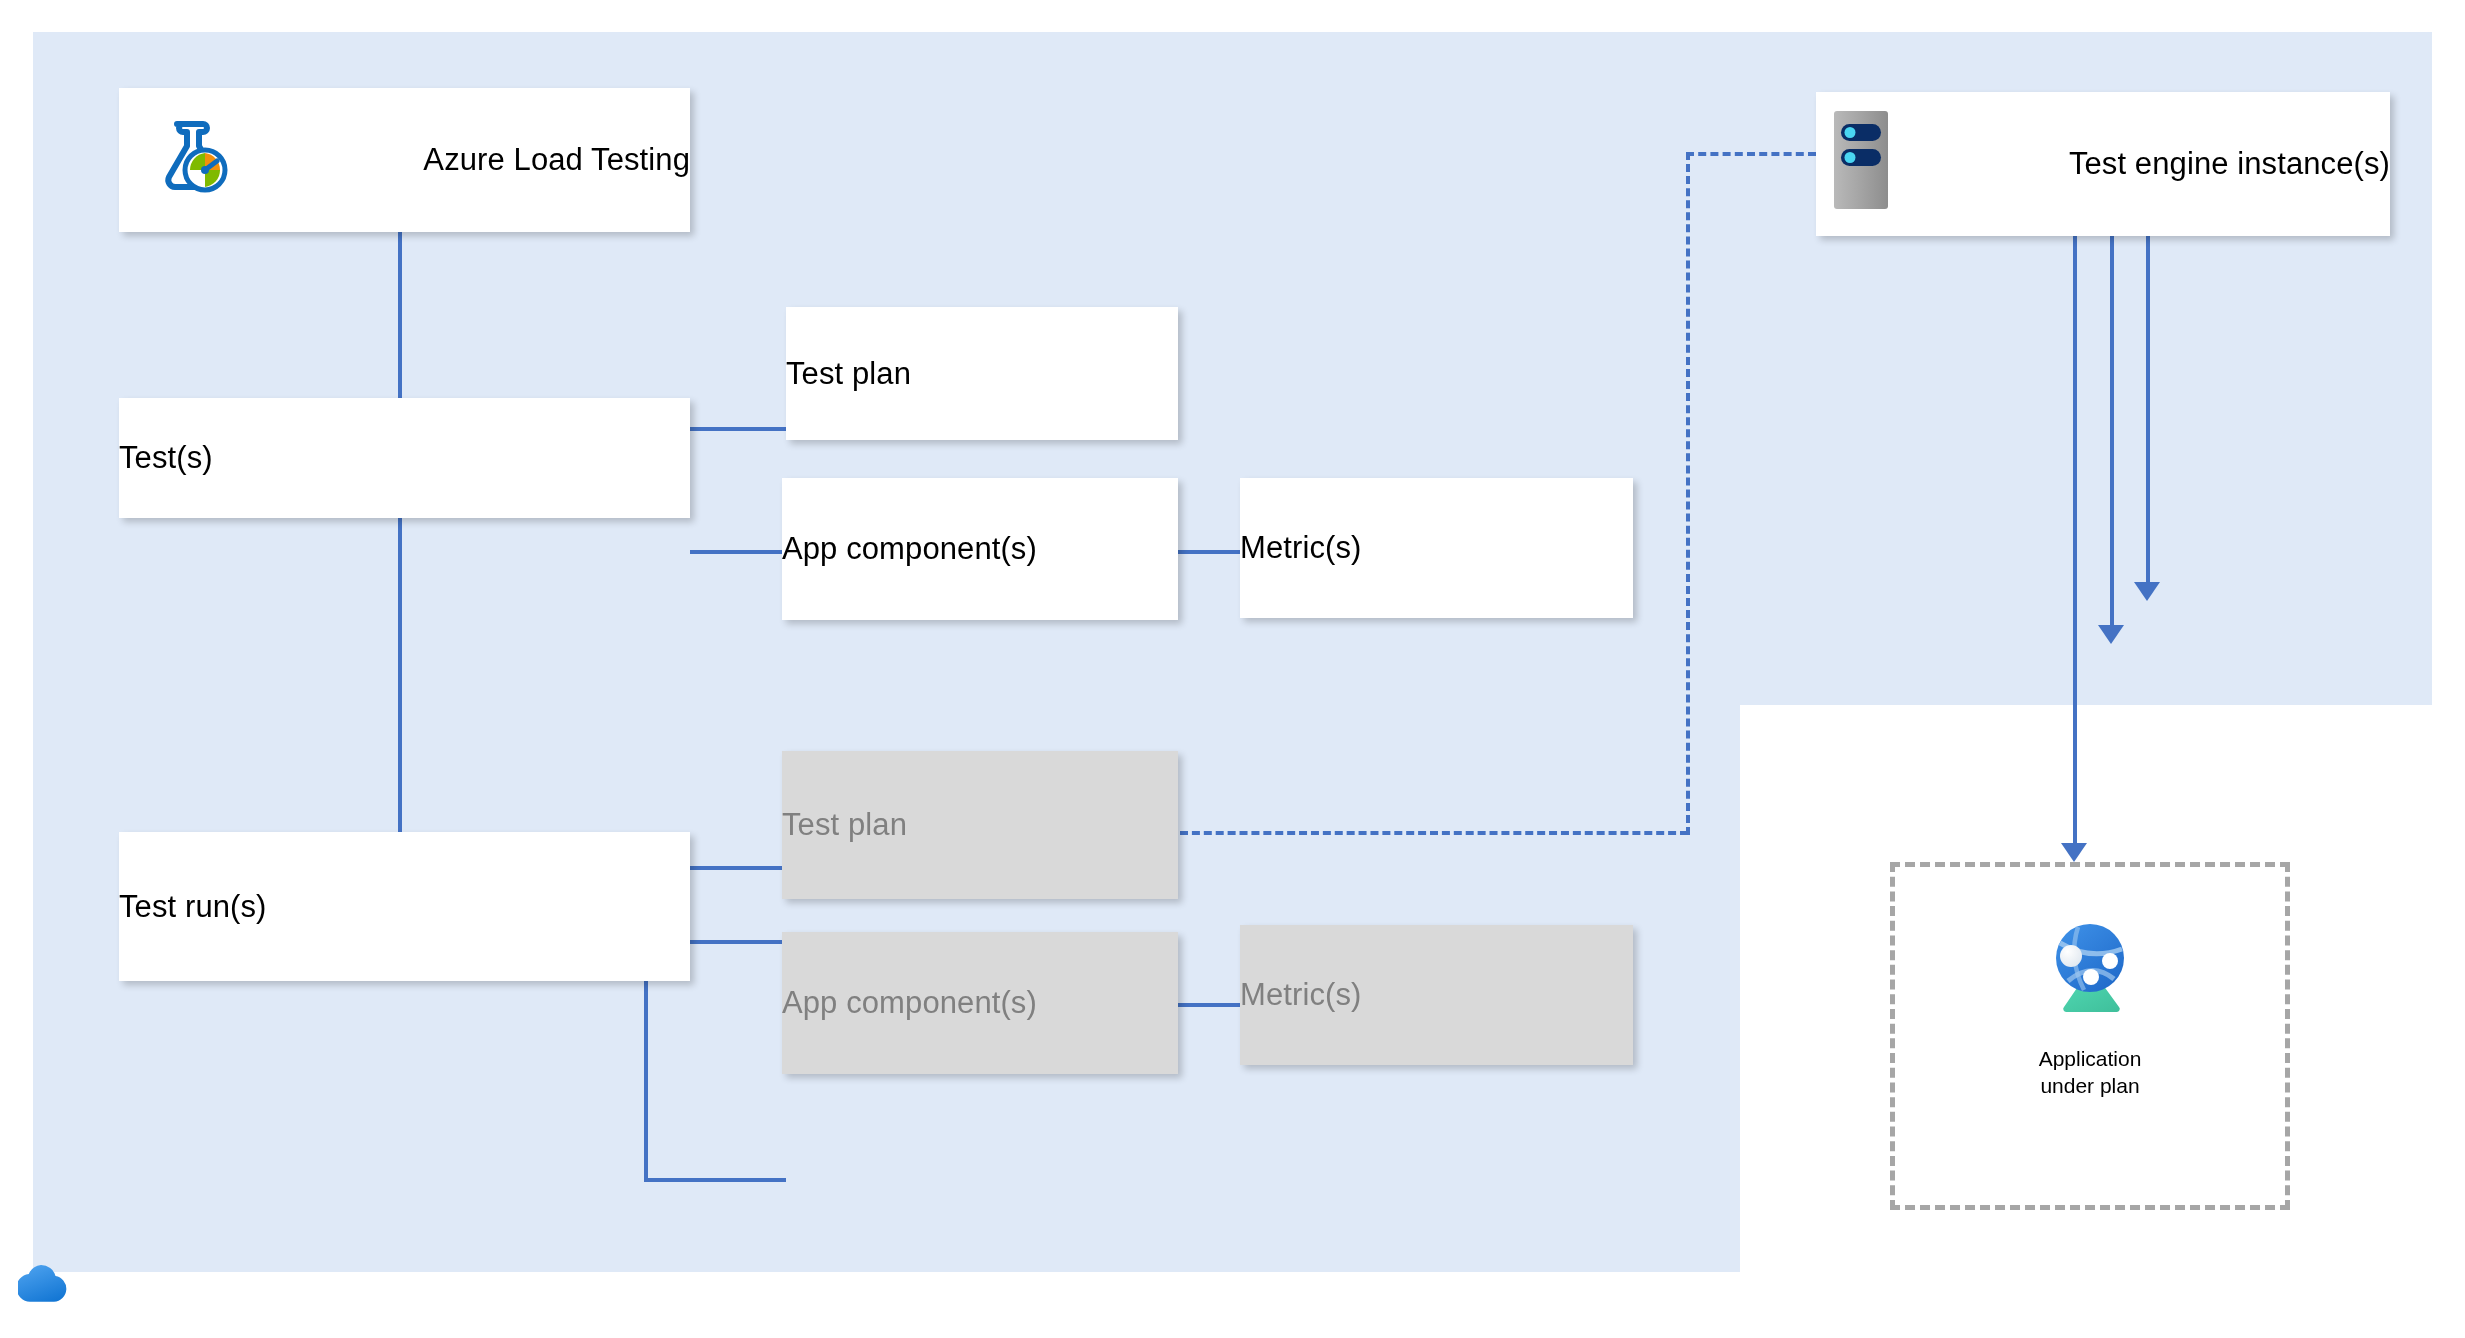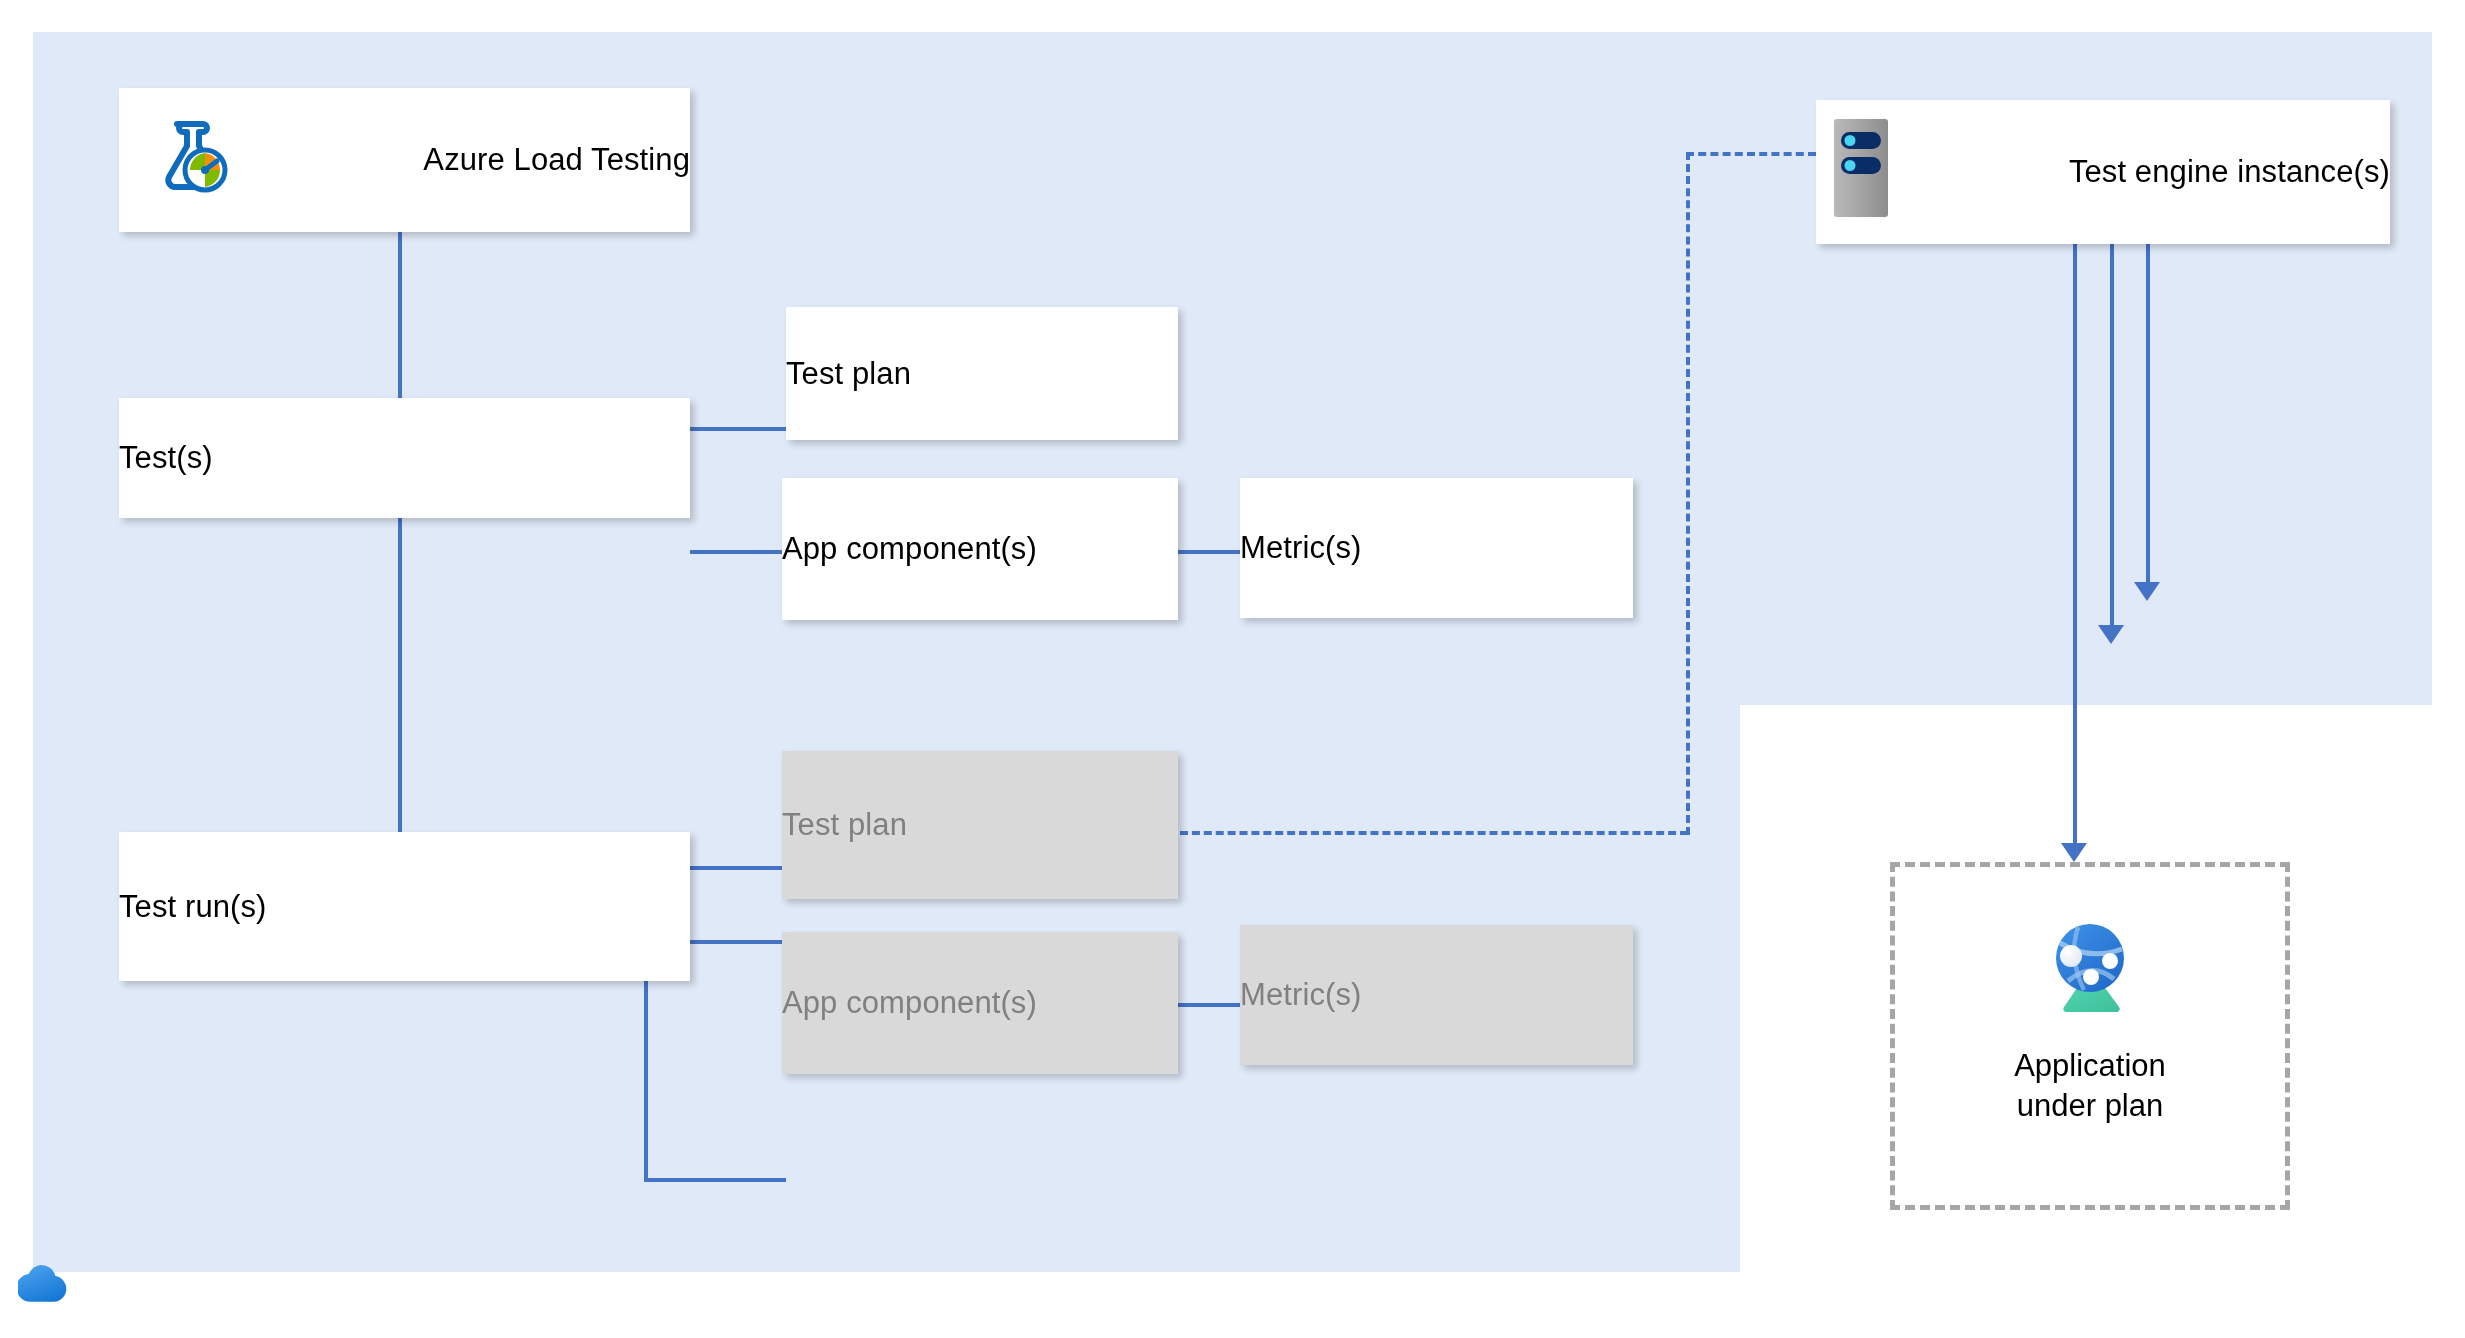--- a/index.html
+++ b/index.html
@@ -88,21 +88,21 @@
     position: absolute;
     box-sizing: border-box;
     border: 5px dashed #a6a6a6;
     background: transparent;
     z-index: 5;
   }
   .aut-label {
     position: absolute;
     width: 100%;
     text-align: center;
-    font-size: 31px;
+    font-size: 21px;
     line-height: 1.28;
     color: #000000;
     z-index: 6;
   }
 
   
   .icon { display: block; flex: none; }
   .cloud-logo {
     position: absolute;
     left: 18px;
@@ -192,21 +192,21 @@
 
   <div class="node dim" style="left:782px; top:932px; width:396px; height:142px;">
     <span class="label">App component(s)</span>
   </div>
 
   <div class="node dim" style="left:1240px; top:925px; width:393px; height:140px;">
     <span class="label">Metric(s)</span>
   </div>
 
 
-  <div class="node with-icon" style="left:1816px; top:100px; width:574px; height:144px;padding-left:16px;">
+  <div class="node with-icon" style="left:1816px; top:92px; width:574px; height:144px;padding-left:16px;">
     <span class="icon">
       <svg width="58" height="102" viewBox="0 0 58 102" xmlns="http://www.w3.org/2000/svg">
         <defs>
           <linearGradient id="rackgrad" x1="0" y1="0" x2="1" y2="0">
             <stop offset="0%" stop-color="#b9b9b9"></stop>
             <stop offset="45%" stop-color="#a6a6a6"></stop>
             <stop offset="100%" stop-color="#8d8d8d"></stop>
           </linearGradient>
         </defs>
         <rect x="2" y="2" width="54" height="98" rx="3" fill="url(#rackgrad)"></rect>

